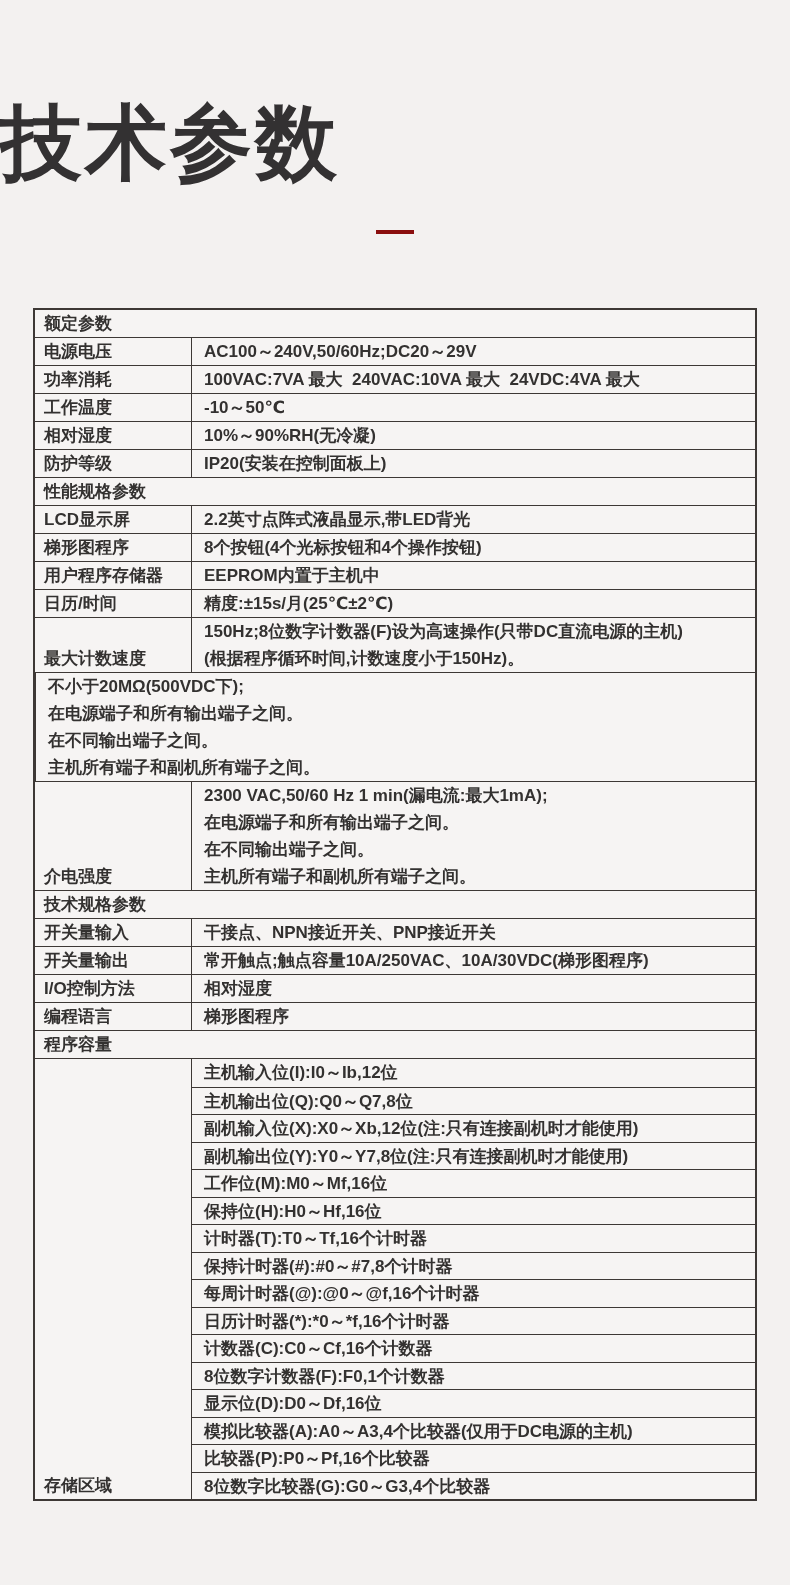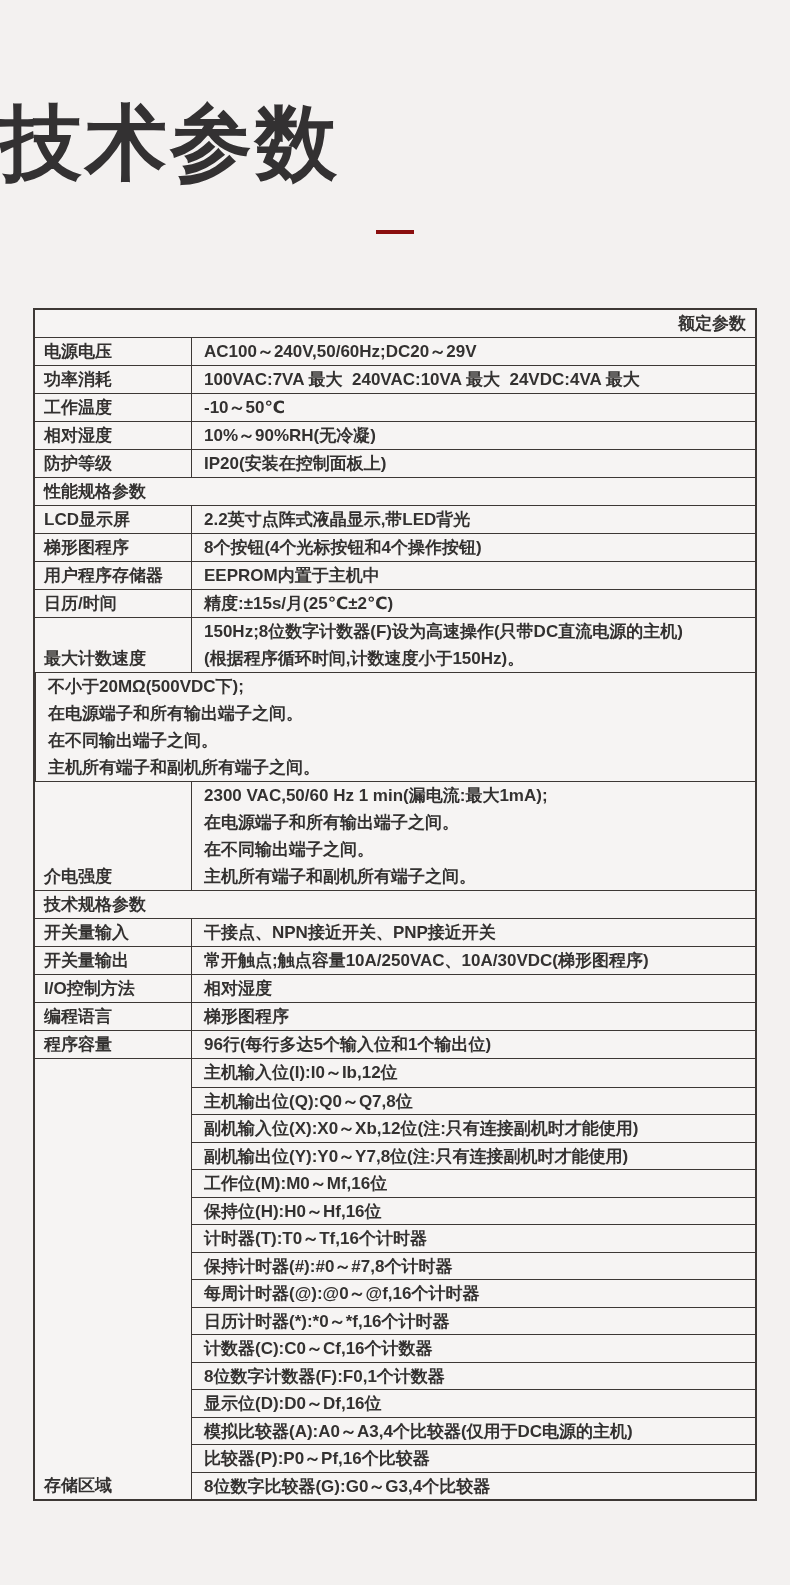--- a/index.html
+++ b/index.html
@@ -29,21 +29,21 @@
     margin:74px 33px 0 33px;
     width:724px;
     box-sizing:border-box;
     border:2.5px solid #3d3835;
     background:#f6f4f3;
     font-size:17px;
     font-weight:600;
     color:#333130;
   }
   .row{border-top:1.5px solid #3d3835;}
-  .row:first-child{border-top:none;text-align:right;}
+  .row:first-child{border-top:none;}
   .row.section{
     height:27px;line-height:27px;
     padding:0 9px;
   }
   .row.kv{display:flex;align-items:flex-end;}
   .cell-label{
     flex:0 0 156px;width:156px;
     box-sizing:border-box;
     padding:0 9px;
     line-height:27px;
@@ -184,23 +184,20 @@
         </div>
       </div>
       <div class="row kv">
         <div class="cell-label">编程语言</div>
         <div class="cell-value">
           <div class="line">梯形图程序</div>
         </div>
       </div>
       <div class="row kv">
         <div class="cell-label">程序容量</div>
-        <div class="cell-value">
-          <div class="line">96行(每行多达5个输入位和1个输出位)</div>
-        </div>
       </div>
       <div class="row kv">
         <div class="cell-label">存储区域</div>
         <div class="value-list">
           <div class="sub-row">主机输入位(I):I0～Ib,12位</div>
           <div class="sub-row">主机输出位(Q):Q0～Q7,8位</div>
           <div class="sub-row">副机输入位(X):X0～Xb,12位(注:只有连接副机时才能使用)</div>
           <div class="sub-row">副机输出位(Y):Y0～Y7,8位(注:只有连接副机时才能使用)</div>
           <div class="sub-row">工作位(M):M0～Mf,16位</div>
           <div class="sub-row">保持位(H):H0～Hf,16位</div>

